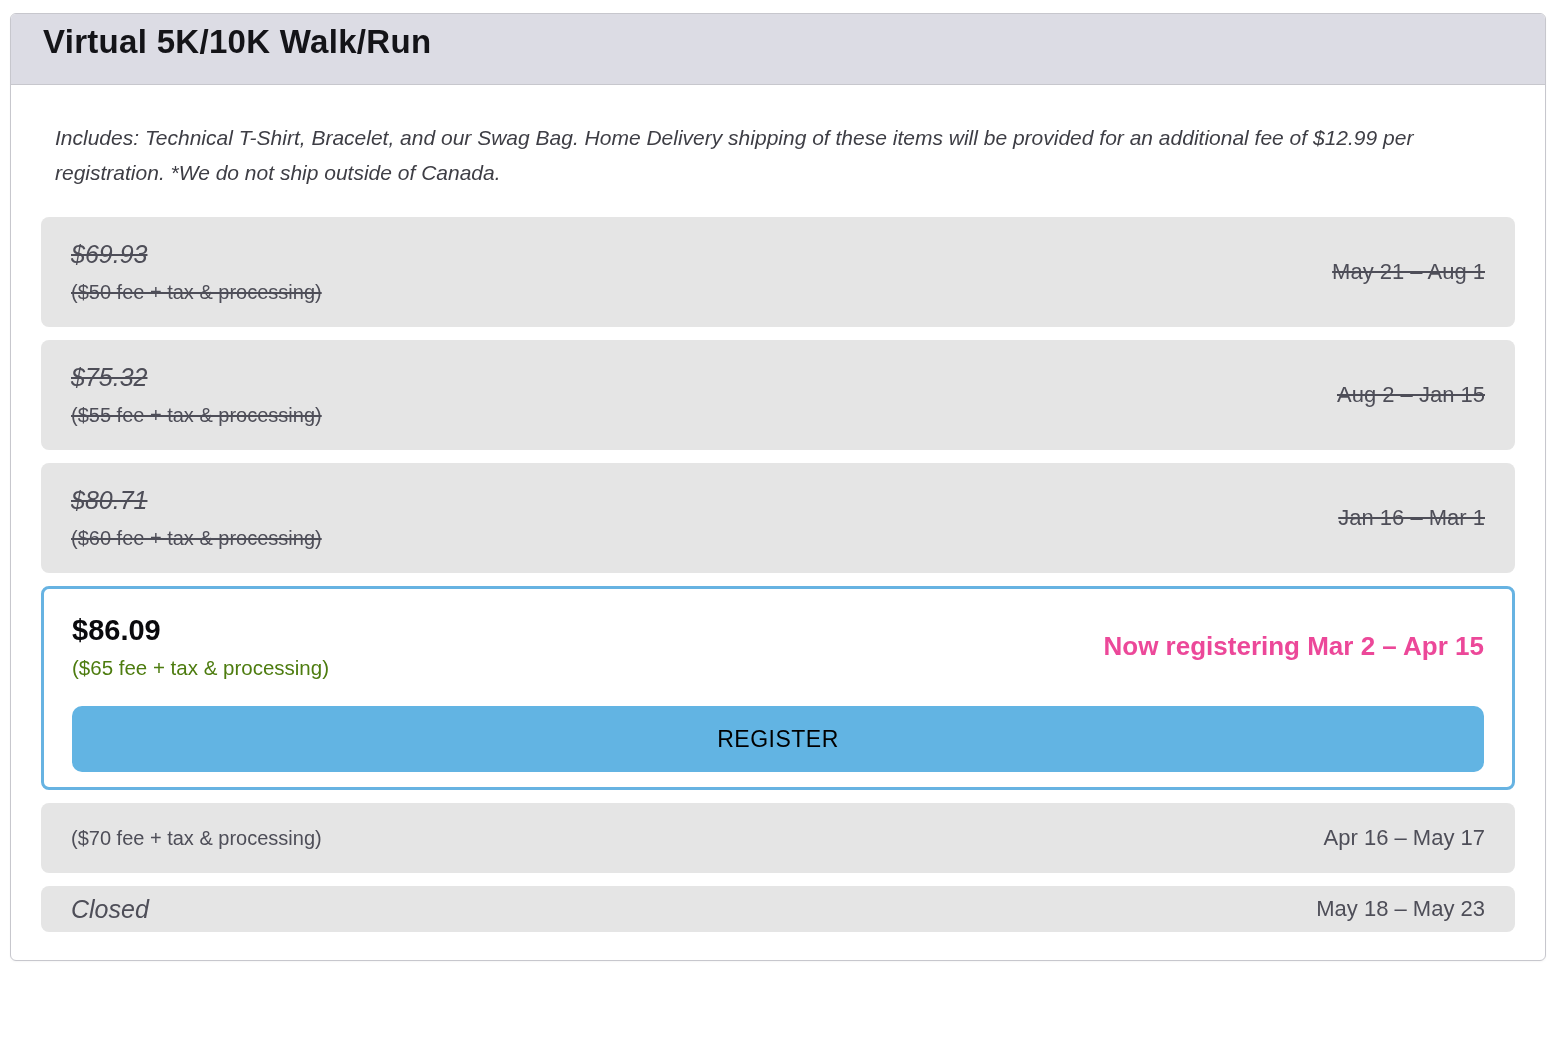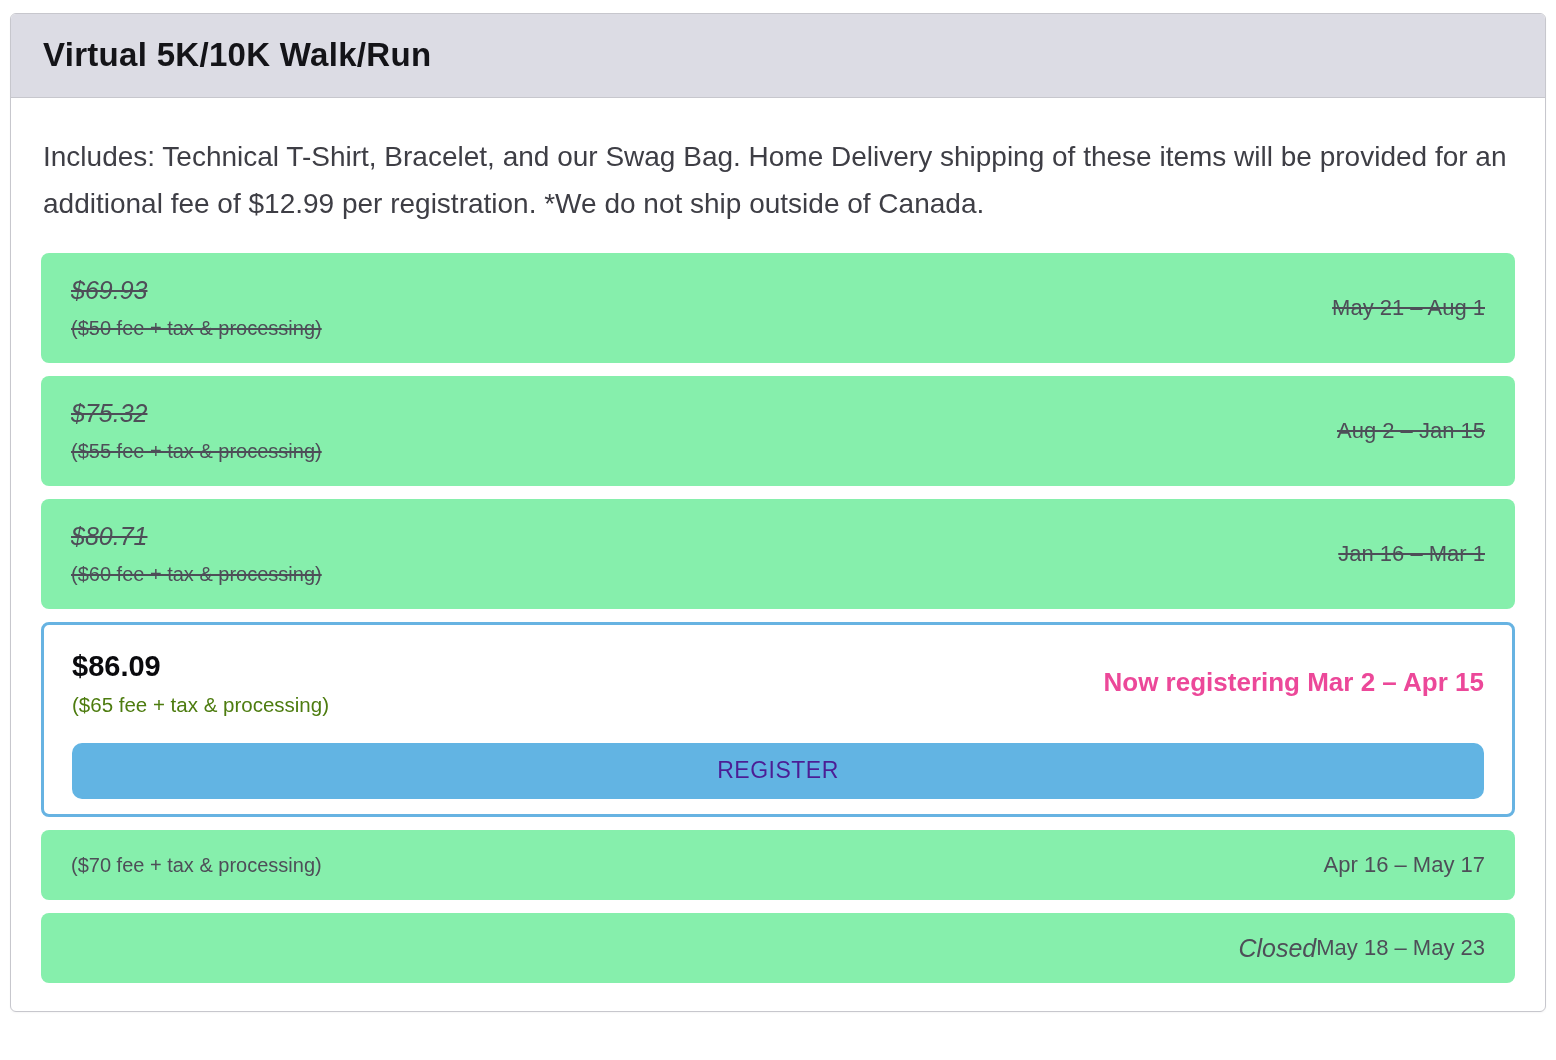--- a/index.html
+++ b/index.html
@@ -13,39 +13,40 @@
     margin: 13px 10px 16px 10px;
     border: 1px solid #c7c7cd;
     border-radius: 6px;
     background: #ffffff;
     overflow: hidden;
     box-shadow: 0 1px 2px rgba(0,0,0,0.04);
   }
   .card-header {
     background: #dcdce4;
     border-bottom: 1px solid #c7c7cd;
-    padding: 22px 32px 23px 32px;
+    padding: 9px 32px 23px 32px;
   }
   .card-title {
     font-size: 33px;
     font-weight: bold;
     color: #141418;
     letter-spacing: 0.3px;
   }
   .card-body {
     padding: 27px 30px 28px 30px;
   }
   .description {
-    font-size: 28px;
+    font-size: 21px;
     line-height: 1.68;
     color: #3e3e45;
-    margin: 8px 2px 26px 2px;
+    margin: 8px 2px 26px 14px;
+    font-style: italic;
   }
   .tier {
-    background: #86efac;
+    background: #e5e5e5;
     border-radius: 8px;
     padding: 22px 30px;
     margin-bottom: 13px;
     display: flex;
     justify-content: space-between;
     align-items: center;
     color: #4e4e58;
   }
   .tier-price {
     font-size: 25px;
@@ -93,33 +94,32 @@
   .active-dates {
     font-size: 26px;
     font-weight: bold;
     color: #ec4899;
     white-space: nowrap;
   }
   .register-btn {
     display: block;
     width: 100%;
     margin-top: 26px;
-    height: 56px;
+    height: 66px;
     background: #62b4e3;
     border: none;
     border-radius: 10px;
     font-family: inherit;
     font-size: 23px;
     letter-spacing: 0.5px;
-    color: #4c1d95;
+    color: #000000;
     cursor: pointer;
   }
   .tier--closed {
-    padding: 20px 30px;
-    justify-content: flex-end;
+    padding: 8px 30px;
   }
   .tier--closed .tier-price {
     margin-bottom: 0;
   }
   .tier:last-child {
     margin-bottom: 0;
   }
 </style>
 </head>
 <body>

